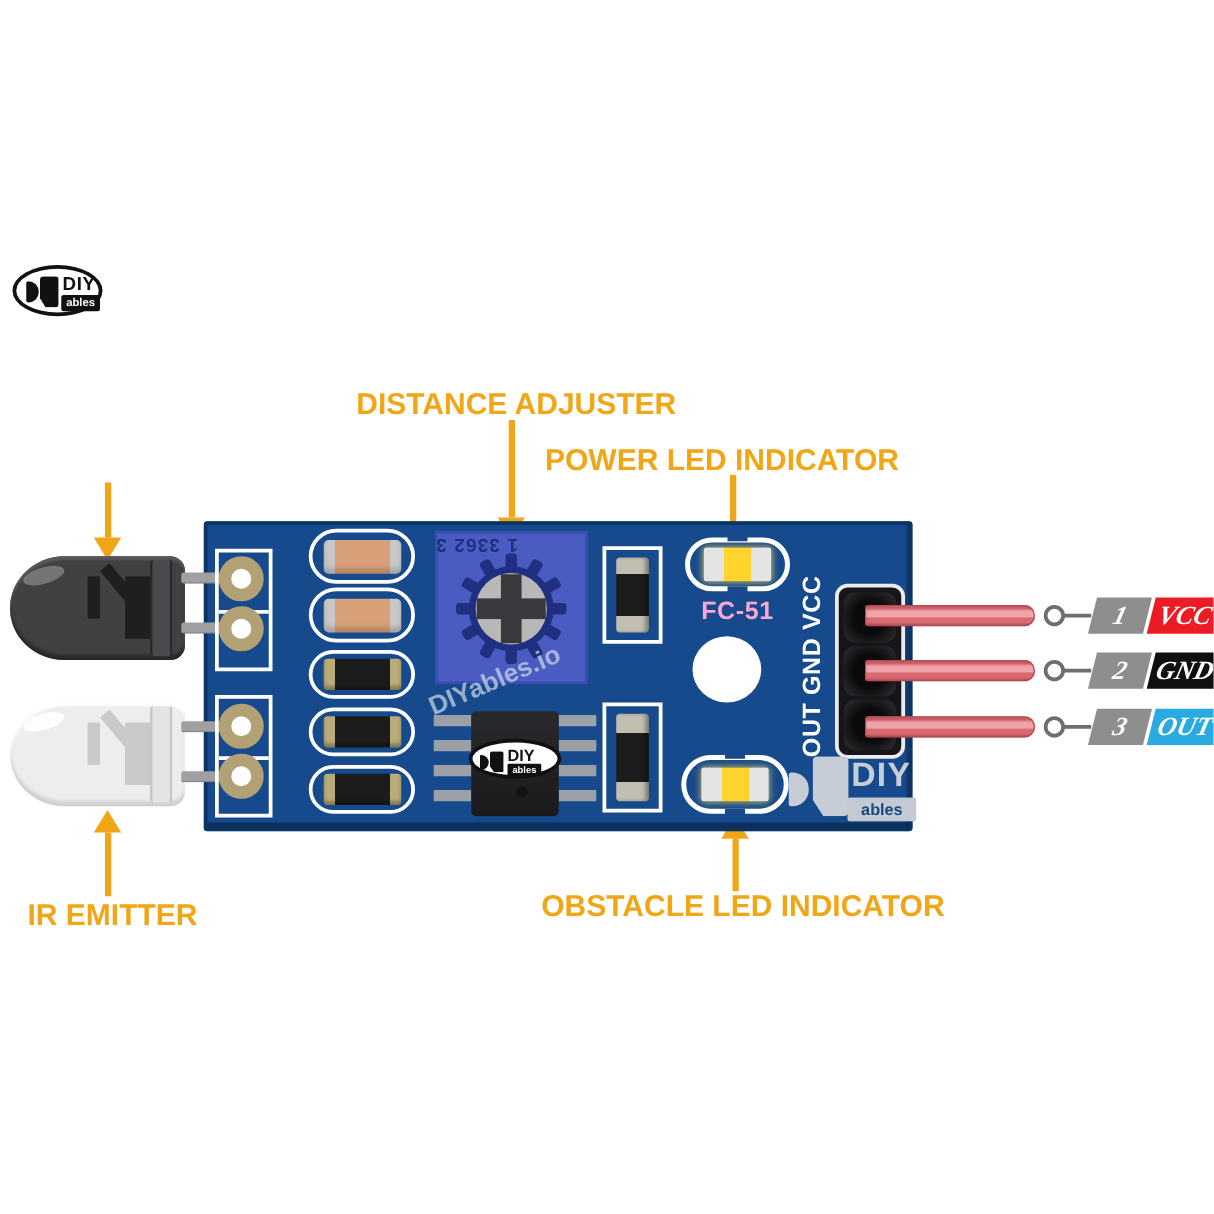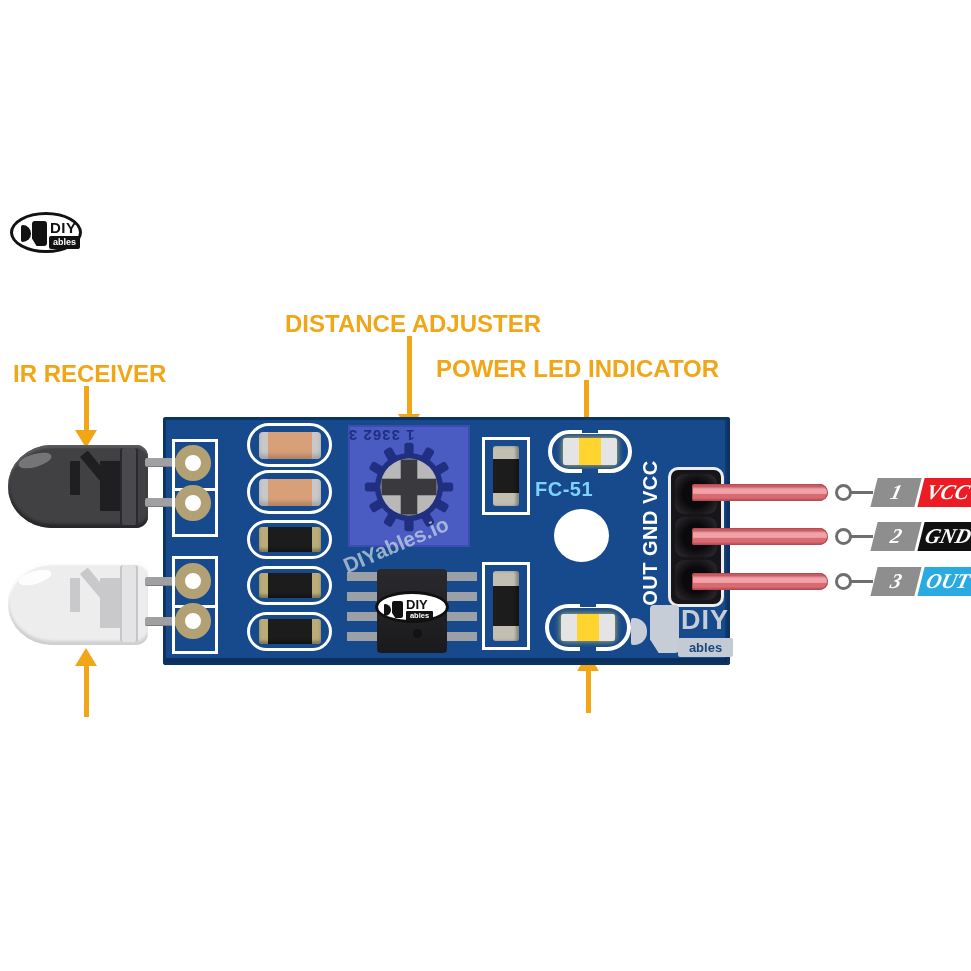--- a/index.html
+++ b/index.html
@@ -36,21 +36,21 @@
             background:linear-gradient(90deg,#B9AC79 0 15%,#1C1C1C 15% 85%,#B9AC79 85%);box-shadow:inset 0 -3px 3px rgba(0,0,0,.3);}
   .vsmd-body{width:26px;border-radius:3px;
              background:linear-gradient(180deg,#C2BFB2 0 22%,#1C1C1C 22% 78%,#C2BFB2 78%);box-shadow:inset -3px 0 3px rgba(0,0,0,.3);}
   .pot{left:185px;top:8px;width:122px;height:122px;background:#4A5CC2;box-shadow:inset 0 0 0 2px #3B4DB2;}
   .pot-mark{left:0;top:2px;width:118px;text-align:right;font-size:15px;font-weight:bold;color:#202F80;
             transform:rotate(180deg);letter-spacing:1px;}
   .ledstad{border:4px solid #fff;border-radius:24px;box-sizing:border-box;display:flex;align-items:center;justify-content:center;}
   .led-chip{width:54px;height:27px;border-radius:2px;
             background:linear-gradient(90deg,#E4E4E4 0 30%,#FFD42E 30% 70%,#E4E4E4 70%);box-shadow:0 0 6px rgba(255,220,80,.8);}
   .gapbar{width:16px;height:5px;background:#164A8C;}
-  .fc51{font-size:20px;font-weight:bold;color:#7dd3fc;text-align:left;letter-spacing:.5px;}
+  .fc51{font-size:20px;font-weight:bold;color:#f9a8d4;text-align:right;letter-spacing:.5px;}
   .hole{background:#fff;border-radius:50%;}
   .vtext{font-size:20px;font-weight:bold;color:#fff;letter-spacing:.5px;text-align:center;transform:rotate(-90deg);white-space:nowrap;}
   .header3{left:505px;top:50px;width:56px;height:140px;background:#16161A;border:3px solid #ECECEC;border-radius:10px;box-sizing:border-box;}
   .hcell{left:4px;width:42px;height:40px;border-radius:9px;background:radial-gradient(circle at 50% 50%,#0A0A0C 45%,#2E282C 90%);}
   .watermark{font-size:21px;font-weight:bold;color:rgba(203,213,228,.72);transform:rotate(-23deg);white-space:nowrap;}
   .blogo-p{background:#C7CDD6;}
   .blogo-diy{font-size:27px;font-weight:bold;color:#C7CDD6;letter-spacing:1px;line-height:28px;}
   .blogo-ables{width:55px;height:19px;background:#C3CAD3;color:#17497F;font-size:13px;font-weight:bold;text-align:center;line-height:19px;border-radius:2px;}
   .icoval{width:74px;height:32px;background:#fff;border:3px solid #101010;border-radius:50%;box-sizing:border-box;}
   .icoval-diy{font-size:13px;font-weight:bold;color:#111;line-height:13px;}
@@ -82,21 +82,22 @@
 
   <div class="abs logo-ellipse">
     <div class="abs logo-p1"></div>
     <div class="abs logo-p2"></div>
     <div class="abs logo-diy">DIY</div>
     <div class="abs logo-ables">ables</div>
   </div>
 
   <div class="abs callout" style="left:285px;top:310px;">DISTANCE ADJUSTER</div>
   <div class="abs callout" style="left:436px;top:355px;">POWER LED INDICATOR</div>
-  <div class="abs callout" style="left:13px;top:360px;">IR RECEIVER</div>
+  <div class="abs callout" style="left:22px;top:719px;">IR EMITTER</div>
+  <div class="abs callout" style="left:433px;top:712px;">OBSTACLE LED INDICATOR</div>
 
   <div class="abs aline" style="left:407px;top:336px;height:78px;"></div>
   <div class="abs ahead-down" style="left:398px;top:414px;"></div>
 
   <div class="abs aline" style="left:584px;top:380px;height:44px;"></div>
   <div class="abs ahead-down" style="left:575px;top:424px;"></div>
 
   <div class="abs aline" style="left:84px;top:386px;height:44px;"></div>
   <div class="abs ahead-down" style="left:75px;top:430px;"></div>
 

